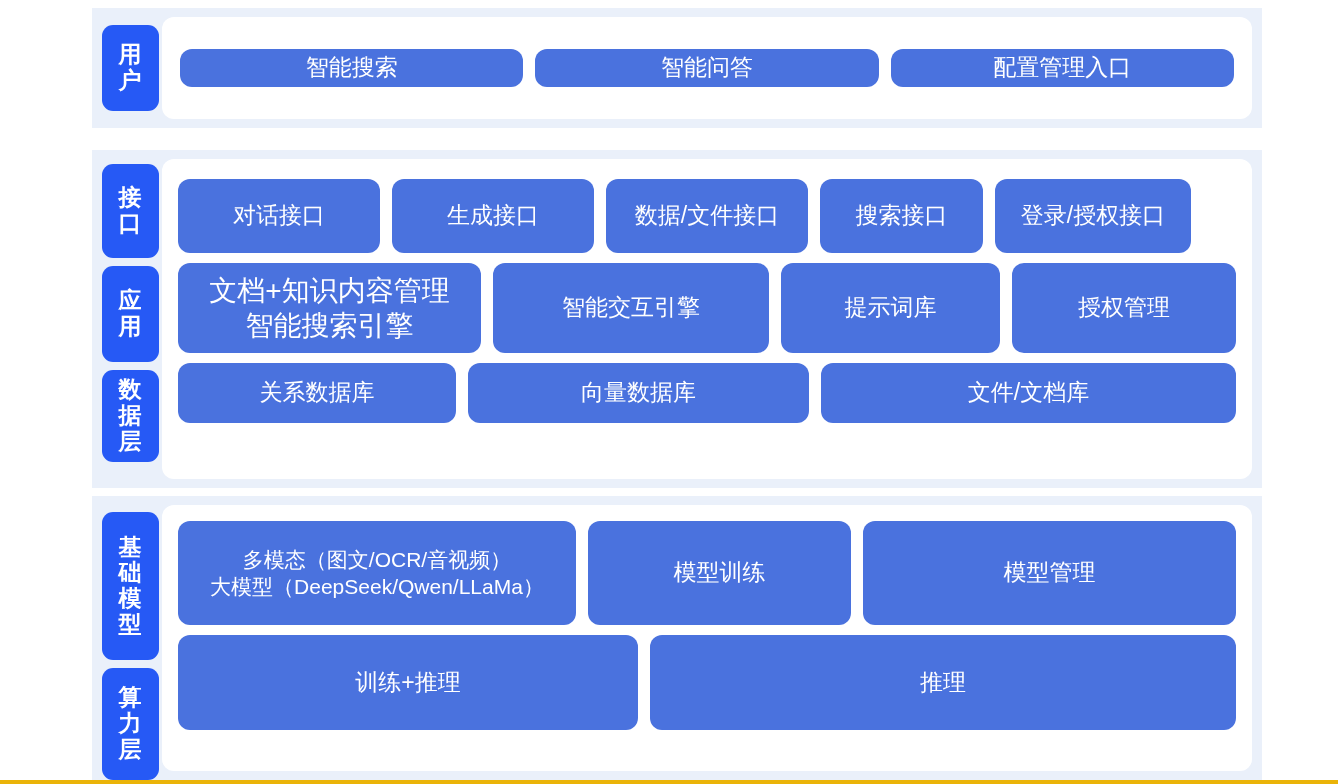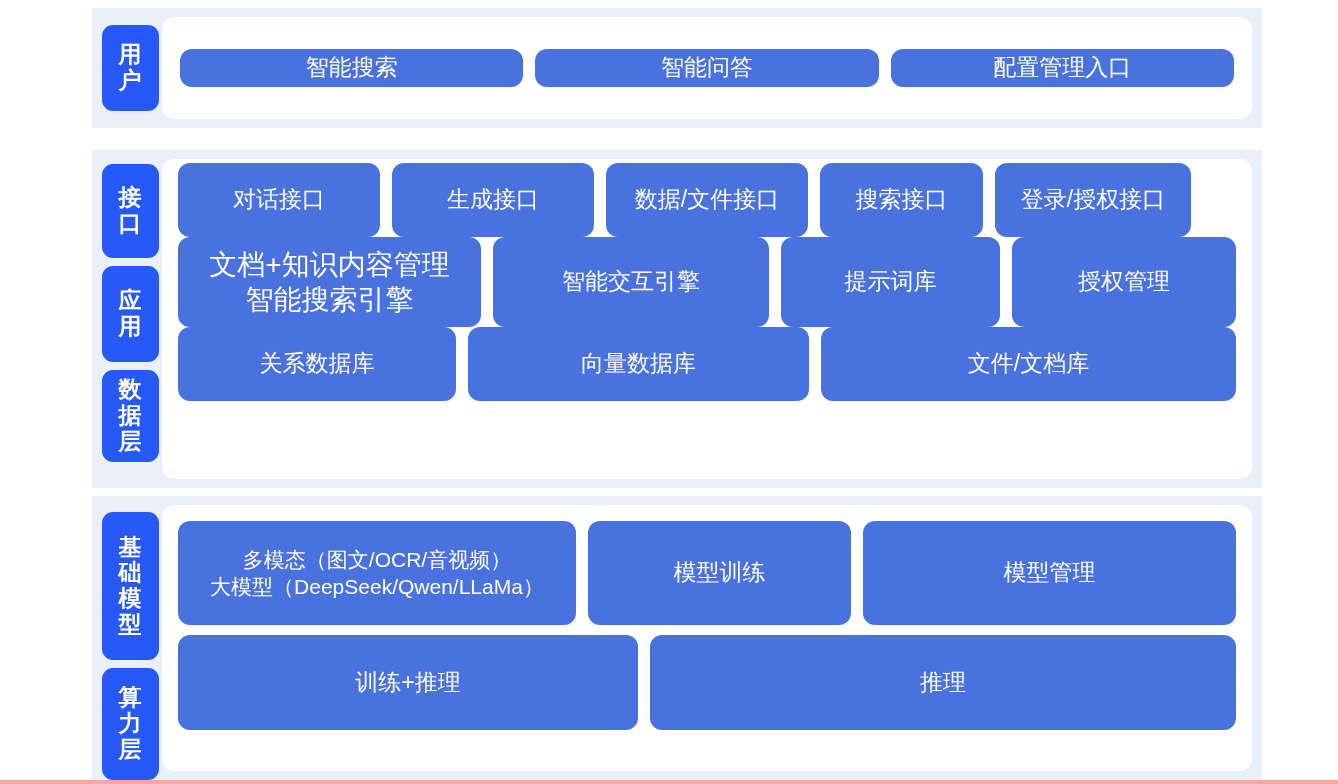--- a/index.html
+++ b/index.html
@@ -16,21 +16,21 @@
   }
 
   
   #arch {
     position: absolute;
     left: 0;
     top: 0;
     width: 1338px;
     height: 784px;
     box-sizing: border-box;
-    border-bottom: 4px solid #fca5a5;
+    border-bottom: 4px solid #eab308;
     background: #ffffff;
   }
 
   
   .band {
     position: absolute;
     left: 92px;
     width: 1170px;
     background: #eaf0fa;
     display: flex;
@@ -92,21 +92,21 @@
     border-radius: 12px;
     margin: 9px 10px 9px 9px;
     flex: 1 1 auto;
     box-sizing: border-box;
     padding: 14px 16px;
     display: flex;
     flex-direction: column;
     justify-content: flex-start;
   }
   .band-user .card   { padding: 18px 18px; }
-  .band-middle .card { padding: 4px 16px; }
+  .band-middle .card { padding: 20px 16px; gap: 10px; }
   .band-base .card   { padding: 16px 16px; gap: 10px; }
 
   .row {
     display: flex;
     flex-direction: row;
     gap: 12px;
     width: 100%;
     box-sizing: border-box;
   }
 
@@ -126,21 +126,21 @@
     white-space: pre-line;
   }
 
   
   .band-user .row { height: 72px; align-items: center; }
   .band-user .box { flex: 1 1 0; }
 
   
   .row-api  { height: 74px; }
   .row-app  { height: 90px; }
-  .row-data { height: 74px; }
+  .row-data { height: 60px; }
 
   .row-api .box-dialog   { flex: 0 0 202px; }
   .row-api .box-generate { flex: 0 0 202px; }
   .row-api .box-datafile { flex: 0 0 202px; }
   .row-api .box-search   { flex: 0 0 163px; }
   .row-api .box-auth     { flex: 0 0 196px; }
 
   .row-app .box-doc     { flex: 0 0 303px; font-size: 28px; line-height: 1.25; }
   .row-app .box-engine  { flex: 0 0 276px; }
   .row-app .box-prompt  { flex: 0 0 219px; }

